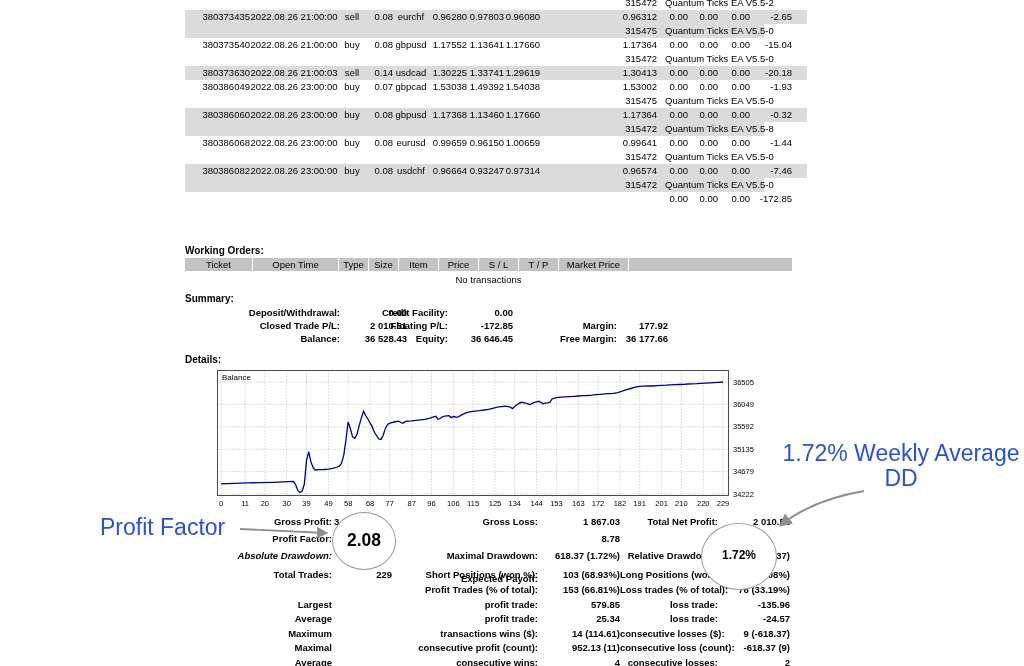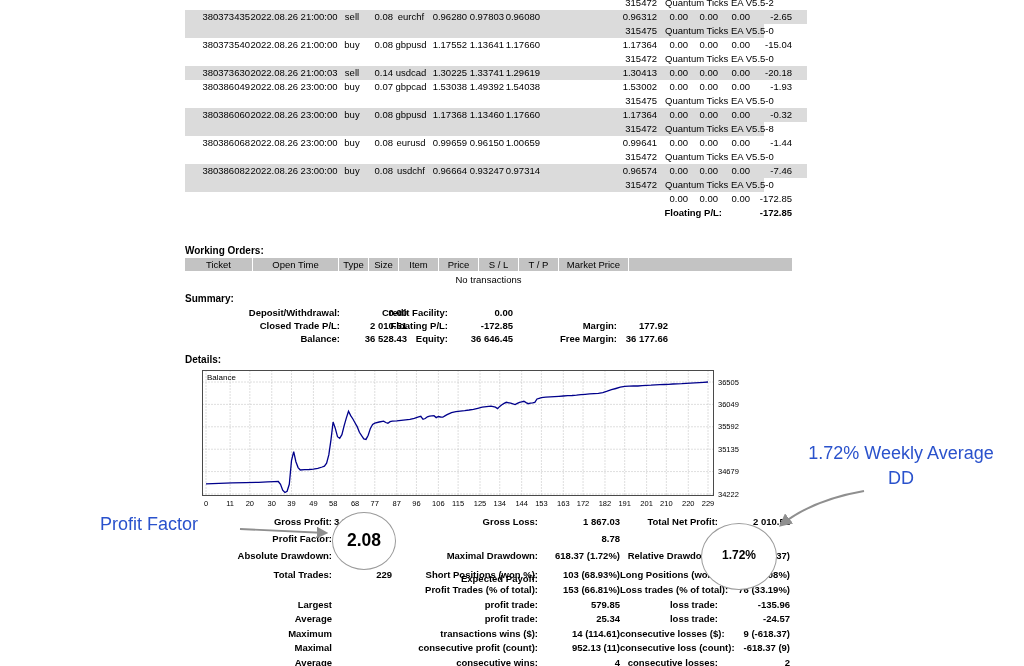--- a/index.html
+++ b/index.html
@@ -14,27 +14,27 @@
   .r{text-align:right;} .c{text-align:center;} .l{text-align:left;}
   .b{font-weight:bold;}
   .sect-title{position:absolute;left:185px;font-size:10px;font-weight:bold;}
   
   #wo-header{position:absolute;left:185px;top:258px;height:13px;white-space:nowrap;}
   .wo-cell{display:inline-block;height:13px;line-height:13px;background:#c3c3c3;text-align:center;
     font-size:9.5px;margin-right:1px;vertical-align:top;}
   .small-line{position:absolute;font-size:9.5px;line-height:13px;white-space:nowrap;}
   .stat{position:absolute;font-size:9.5px;font-weight:bold;line-height:13px;white-space:nowrap;}
   
-  #chart-holder{position:absolute;left:202px;top:366px;width:600px;height:146px;}
+  #chart-holder{position:absolute;left:217px;top:366px;width:600px;height:146px;}
   
   .anno-circle{position:absolute;background:#fff;border-radius:50%;z-index:30;text-align:center;
     font-weight:bold;font-family:"Liberation Sans",sans-serif;}
   #circle1{left:332px;top:512px;width:62px;height:56px;font-size:17.5px;line-height:54px;}
   #circle2{left:701px;top:523px;width:74px;height:65px;font-size:12px;line-height:62px;}
-  .anno-blue{position:absolute;z-index:40;font-size:18px;font-weight:normal;
+  .anno-blue{position:absolute;z-index:40;font-size:23px;font-weight:normal;
     font-family:"Liberation Sans",sans-serif;white-space:nowrap;}
   #pf-label{left:100px;top:514px;}
   #dd-label{left:778px;top:441px;width:246px;text-align:center;line-height:25px;white-space:normal;}
   #arrows{position:absolute;left:0;top:0;z-index:45;pointer-events:none;}
 </style>
 </head>
 <body>
 
 <div id="page">
 
@@ -47,21 +47,20 @@
       <div class="trow shade"><span class="cell r" style="width: 65px;">380373630</span><span class="cell c" style="width: 88px;">2022.08.26 21:00:03</span><span class="cell c" style="width: 28px;">sell</span><span class="cell r" style="width: 27px;">0.14</span><span class="cell c" style="width: 36px;">usdcad</span><span class="cell r" style="width: 38px;">1.30225</span><span class="cell r" style="width: 37px;">1.33741</span><span class="cell r" style="width: 36px;">1.29619</span><span class="cell r" style="width: 117px;">1.30413</span><span class="cell r" style="width: 31px;">0.00</span><span class="cell r" style="width: 30px;">0.00</span><span class="cell r" style="width: 32px;">0.00</span><span class="cell r" style="width: 42px;">-20.18</span></div>
       <div class="trow"><span class="cell r" style="width: 65px;">380386049</span><span class="cell c" style="width: 88px;">2022.08.26 23:00:00</span><span class="cell c" style="width: 28px;">buy</span><span class="cell r" style="width: 27px;">0.07</span><span class="cell c" style="width: 36px;">gbpcad</span><span class="cell r" style="width: 38px;">1.53038</span><span class="cell r" style="width: 37px;">1.49392</span><span class="cell r" style="width: 36px;">1.54038</span><span class="cell r" style="width: 117px;">1.53002</span><span class="cell r" style="width: 31px;">0.00</span><span class="cell r" style="width: 30px;">0.00</span><span class="cell r" style="width: 32px;">0.00</span><span class="cell r" style="width: 42px;">-1.93</span></div>
       <div class="trow"><span class="cell" style="width: 355px;"></span><span class="cell r" style="width: 117px;">315475</span><span class="cell l" style="width: 99px; padding-left: 8px;">Quantum Ticks EA V5.5-0</span></div>
       <div class="trow shade"><span class="cell r" style="width: 65px;">380386060</span><span class="cell c" style="width: 88px;">2022.08.26 23:00:00</span><span class="cell c" style="width: 28px;">buy</span><span class="cell r" style="width: 27px;">0.08</span><span class="cell c" style="width: 36px;">gbpusd</span><span class="cell r" style="width: 38px;">1.17368</span><span class="cell r" style="width: 37px;">1.13460</span><span class="cell r" style="width: 36px;">1.17660</span><span class="cell r" style="width: 117px;">1.17364</span><span class="cell r" style="width: 31px;">0.00</span><span class="cell r" style="width: 30px;">0.00</span><span class="cell r" style="width: 32px;">0.00</span><span class="cell r" style="width: 42px;">-0.32</span></div>
       <div class="trow"><span class="cell shade" style="width: 355px;"></span><span class="cell r shade" style="width: 117px;">315472</span><span class="cell l shade" style="width: 99px; padding-left: 8px;">Quantum Ticks EA V5.5-8</span></div>
       <div class="trow"><span class="cell r" style="width: 65px;">380386068</span><span class="cell c" style="width: 88px;">2022.08.26 23:00:00</span><span class="cell c" style="width: 28px;">buy</span><span class="cell r" style="width: 27px;">0.08</span><span class="cell c" style="width: 36px;">eurusd</span><span class="cell r" style="width: 38px;">0.99659</span><span class="cell r" style="width: 37px;">0.96150</span><span class="cell r" style="width: 36px;">1.00659</span><span class="cell r" style="width: 117px;">0.99641</span><span class="cell r" style="width: 31px;">0.00</span><span class="cell r" style="width: 30px;">0.00</span><span class="cell r" style="width: 32px;">0.00</span><span class="cell r" style="width: 42px;">-1.44</span></div>
       <div class="trow"><span class="cell" style="width: 355px;"></span><span class="cell r" style="width: 117px;">315472</span><span class="cell l" style="width: 99px; padding-left: 8px;">Quantum Ticks EA V5.5-0</span></div>
       <div class="trow shade"><span class="cell r" style="width: 65px;">380386082</span><span class="cell c" style="width: 88px;">2022.08.26 23:00:00</span><span class="cell c" style="width: 28px;">buy</span><span class="cell r" style="width: 27px;">0.08</span><span class="cell c" style="width: 36px;">usdchf</span><span class="cell r" style="width: 38px;">0.96664</span><span class="cell r" style="width: 37px;">0.93247</span><span class="cell r" style="width: 36px;">0.97314</span><span class="cell r" style="width: 117px;">0.96574</span><span class="cell r" style="width: 31px;">0.00</span><span class="cell r" style="width: 30px;">0.00</span><span class="cell r" style="width: 32px;">0.00</span><span class="cell r" style="width: 42px;">-7.46</span></div>
       <div class="trow"><span class="cell shade" style="width: 355px;"></span><span class="cell r shade" style="width: 117px;">315472</span><span class="cell l shade" style="width: 99px; padding-left: 8px;">Quantum Ticks EA V5.5-0</span></div>
       <div class="trow"><span class="cell" style="width: 472px;"></span><span class="cell r" style="width: 31px;">0.00</span><span class="cell r" style="width: 30px;">0.00</span><span class="cell r" style="width: 32px;">0.00</span><span class="cell r" style="width: 42px;">-172.85</span></div>
-      <div class="trow"><span class="cell" style="width: 472px;"></span><span class="cell r b" style="width: 65px;">Floating P/L:</span><span class="cell r b" style="width: 70px;">-172.85</span></div>
     </div>
 
   <div class="sect-title" style="top:245px;">Working Orders:</div>
   <div id="wo-header"><span class="wo-cell" style="width: 67px;">Ticket</span><span class="wo-cell" style="width: 85px;">Open Time</span><span class="wo-cell" style="width: 29px;">Type</span><span class="wo-cell" style="width: 29px;">Size</span><span class="wo-cell" style="width: 39px;">Item</span><span class="wo-cell" style="width: 39px;">Price</span><span class="wo-cell" style="width: 39px;">S / L</span><span class="wo-cell" style="width: 39px;">T / P</span><span class="wo-cell" style="width: 69px;">Market Price</span><span class="wo-cell" style="width: 163px;"></span></div>
   <div class="small-line" style="left:185px;top:273px;width:607px;text-align:center;">No transactions</div>
 
   <div class="sect-title" style="top:293px;">Summary:</div>
   <div id="summary-rows">
       <div class="stat r" style="left: 185px; top: 306px; width: 155px;">Deposit/Withdrawal:</div>
       <div class="stat r" style="left: 342px; top: 306px; width: 65px;">0.00</div>
@@ -154,21 +153,21 @@
       <div class="stat r" style="left: 185px; top: 515px; width: 147px;">Gross Profit:</div>
       <div class="stat l" style="left: 334px; top: 515px; width: 58px;">3 877.54</div>
       <div class="stat r" style="left: 392px; top: 515px; width: 146px;">Gross Loss:</div>
       <div class="stat r" style="left: 540px; top: 515px; width: 80px;">1 867.03</div>
       <div class="stat r" style="left: 620px; top: 515px; width: 98px;">Total Net Profit:</div>
       <div class="stat r" style="left: 718px; top: 515px; width: 72px;">2 010.51</div>
       <div class="stat r" style="left: 185px; top: 532px; width: 147px;">Profit Factor:</div>
       <div class="stat r" style="left: 334px; top: 532px; width: 58px;">2.08</div>
       <div class="stat r" style="left: 392px; top: 532px; width: 146px; margin-top: 40px;">Expected Payoff:</div>
       <div class="stat r" style="left: 540px; top: 532px; width: 80px;">8.78</div>
-      <div class="stat r" style="left: 185px; top: 549px; width: 147px;">Absolute Drawdown:</div>
+      <div class="stat r" style="left: 185px; top: 549px; width: 147px; font-style: italic;">Absolute Drawdown:</div>
       <div class="stat r" style="left: 392px; top: 549px; width: 146px;">Maximal Drawdown:</div>
       <div class="stat r" style="left: 540px; top: 549px; width: 80px;">618.37 (1.72%)</div>
       <div class="stat r" style="left: 620px; top: 549px; width: 98px;">Relative Drawdown:</div>
       <div class="stat r" style="left: 718px; top: 549px; width: 72px;">1.72% (618.37)</div>
       <div class="stat r" style="left: 185px; top: 568px; width: 147px;">Total Trades:</div>
       <div class="stat r" style="left: 334px; top: 568px; width: 58px;">229</div>
       <div class="stat r" style="left: 392px; top: 568px; width: 146px;">Short Positions (won %):</div>
       <div class="stat r" style="left: 540px; top: 568px; width: 80px;">103 (68.93%)</div>
       <div class="stat r" style="left: 620px; top: 568px; width: 98px;">Long Positions (won %):</div>
       <div class="stat r" style="left: 718px; top: 568px; width: 72px;">126 (65.08%)</div>

